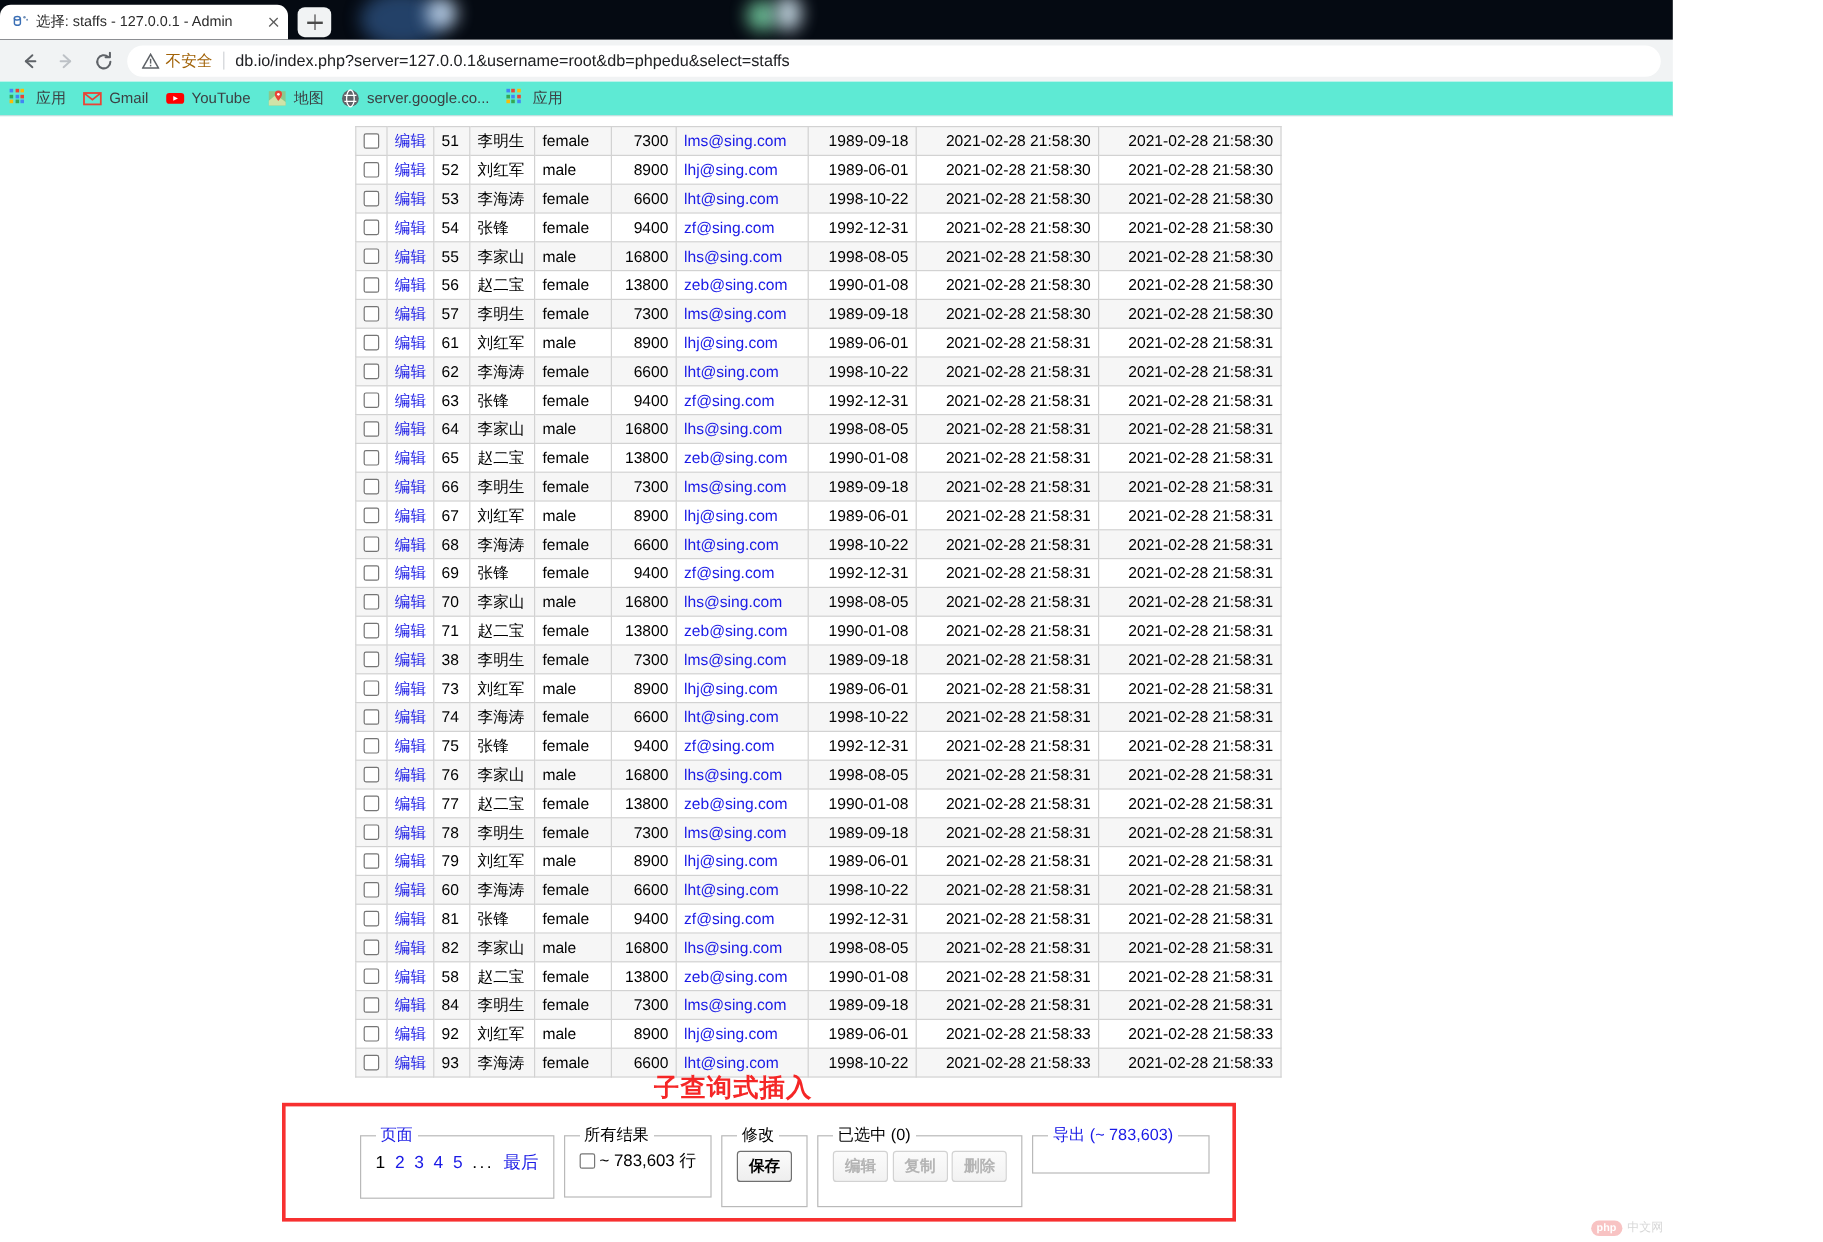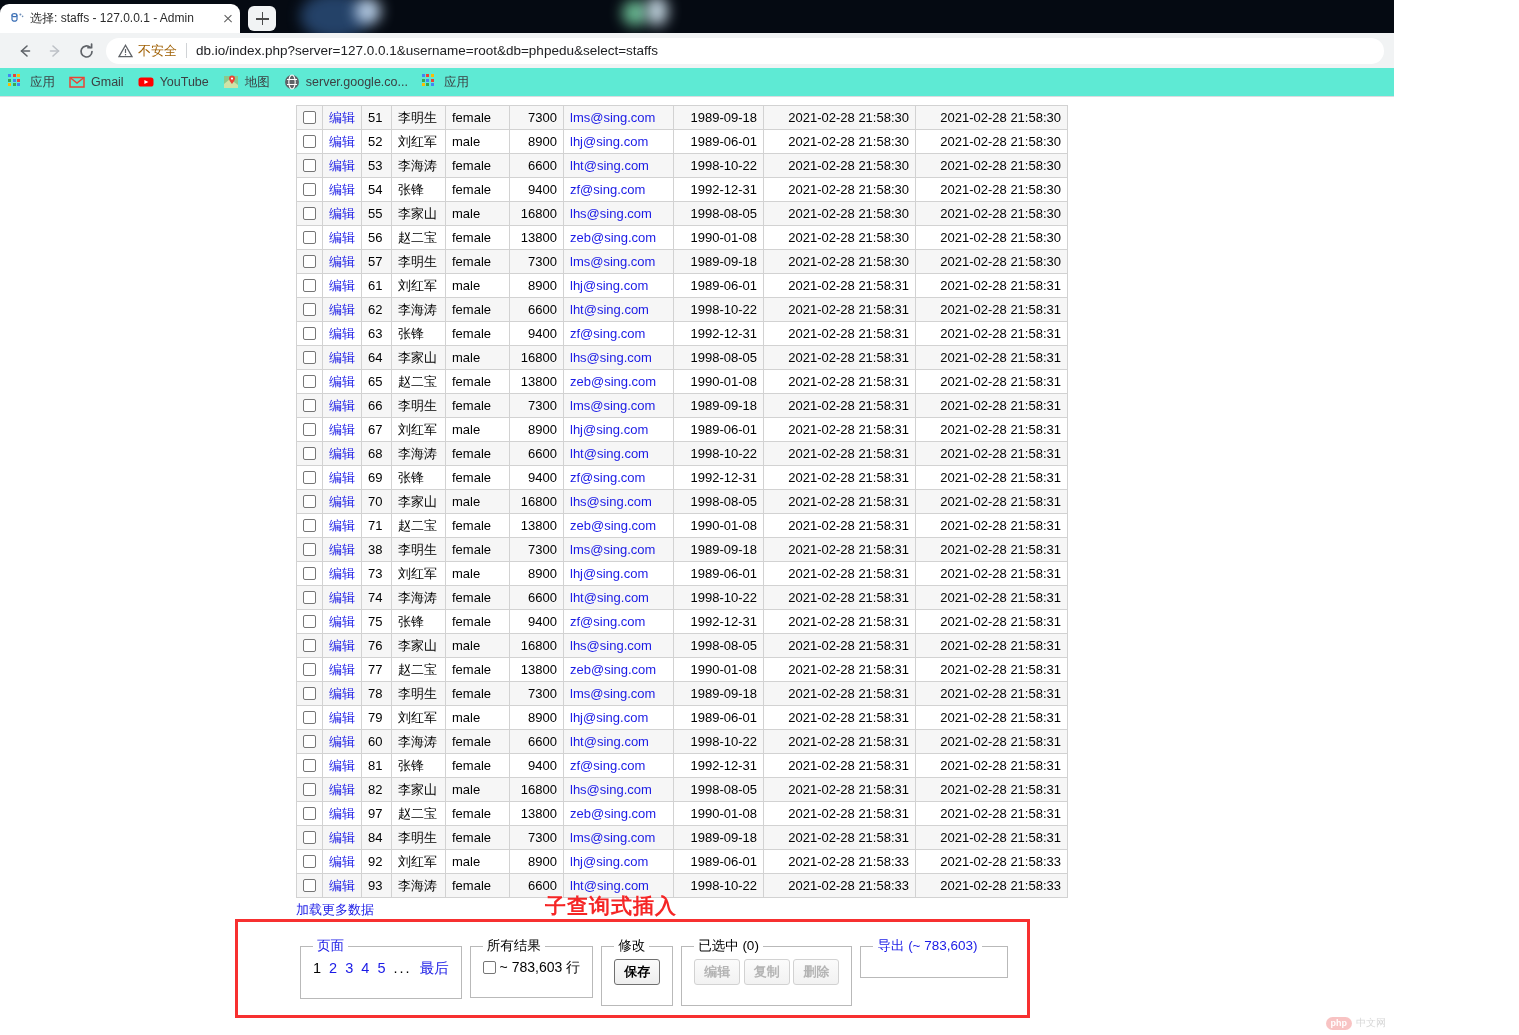--- a/index.html
+++ b/index.html
@@ -700,21 +700,21 @@
             <td class="c-gender">male</td>
             <td class="c-salary">16800</td>
             <td class="c-mail"><a class="lnk" href="#">lhs@sing.com</a></td>
             <td class="c-birth">1998-08-05</td>
             <td class="c-date">2021-02-28 21:58:31</td>
             <td class="c-date">2021-02-28 21:58:31</td>
           </tr>
           <tr class="even">
             <td class="c-check"><input type="checkbox" class="cb" style=""></td>
             <td class="c-edit"><a class="lnk" href="#">编辑</a></td>
-            <td class="c-id">97</td>
+            <td class="c-id">58</td>
             <td class="c-name">赵二宝</td>
             <td class="c-gender">female</td>
             <td class="c-salary">13800</td>
             <td class="c-mail"><a class="lnk" href="#">zeb@sing.com</a></td>
             <td class="c-birth">1990-01-08</td>
             <td class="c-date">2021-02-28 21:58:31</td>
             <td class="c-date">2021-02-28 21:58:31</td>
           </tr>
           <tr class="odd">
             <td class="c-check"><input type="checkbox" class="cb" style=""></td>
@@ -748,23 +748,20 @@
             <td class="c-gender">female</td>
             <td class="c-salary">6600</td>
             <td class="c-mail"><a class="lnk" href="#">lht@sing.com</a></td>
             <td class="c-birth">1998-10-22</td>
             <td class="c-date">2021-02-28 21:58:33</td>
             <td class="c-date">2021-02-28 21:58:33</td>
           </tr>
         </tbody>
     </table>
 
-    <div id="footer">
-      <a class="loadmore lnk" href="#">加载更多数据</a>
-    </div>
 
     <div class="annot">子查询式插入</div>
     <div class="redbox"></div>
 
     <div class="fsrow">
 
       <fieldset class="grp">
         <legend class="link">页面</legend>
         <div class="pager">
           <span class="cur">1</span>

